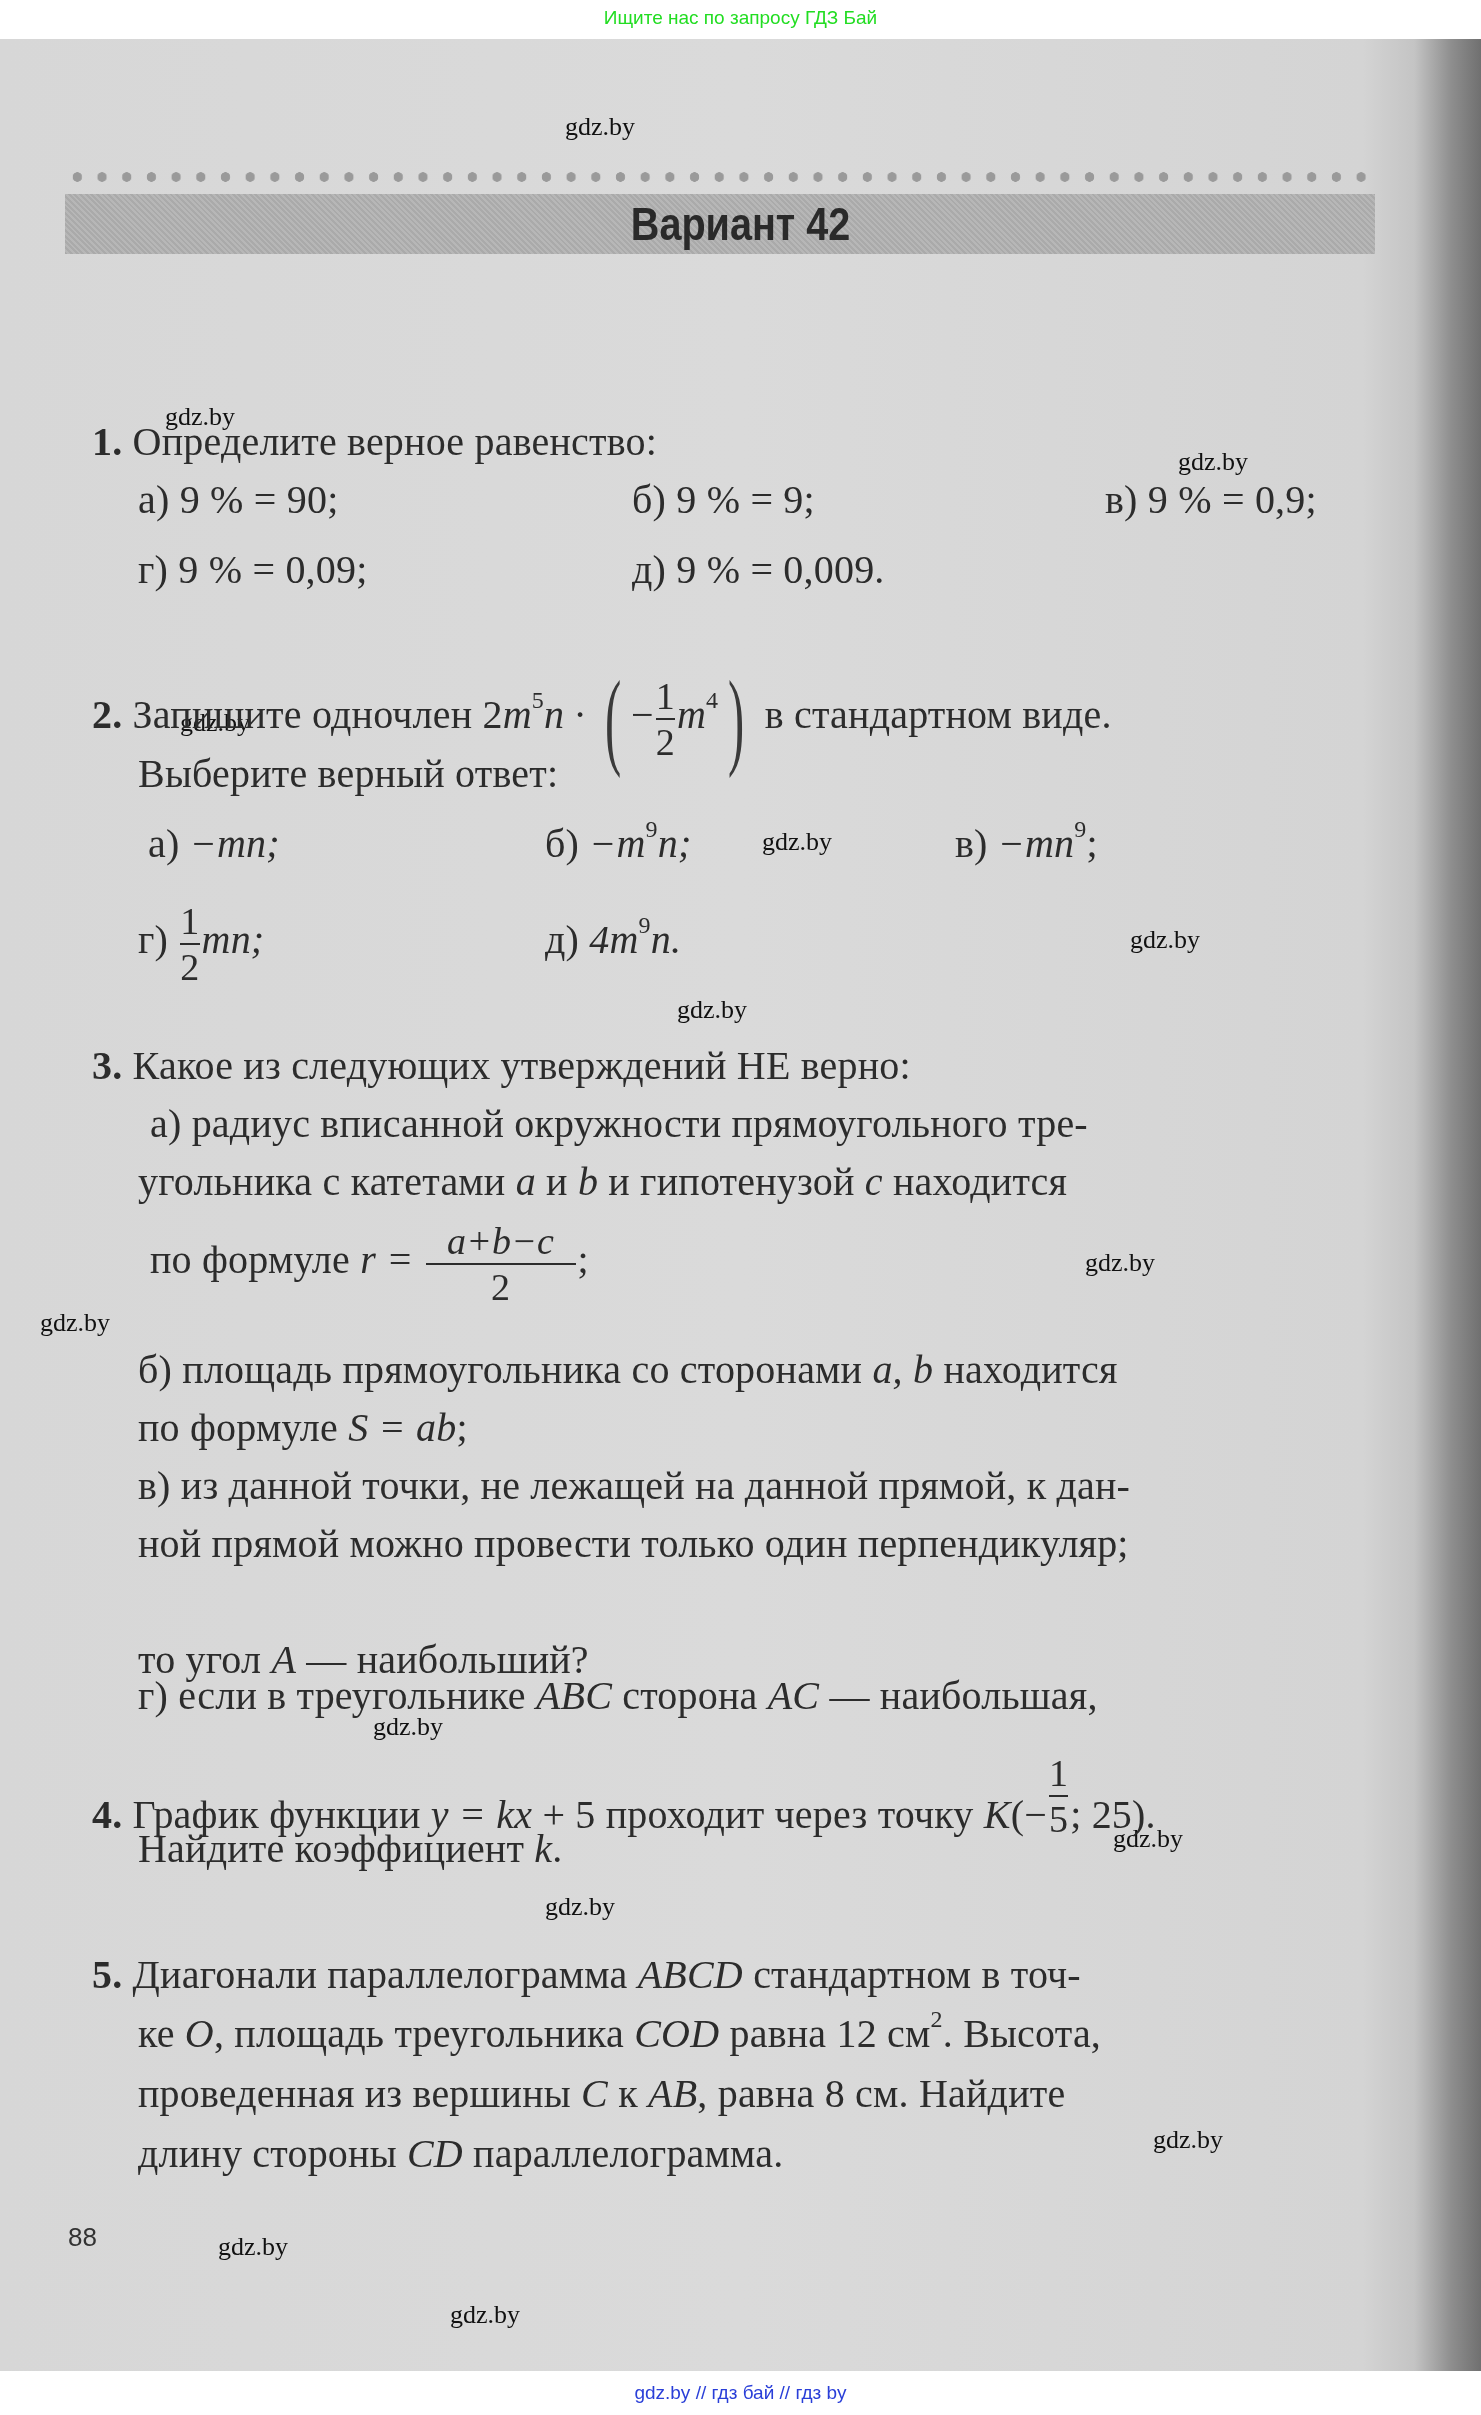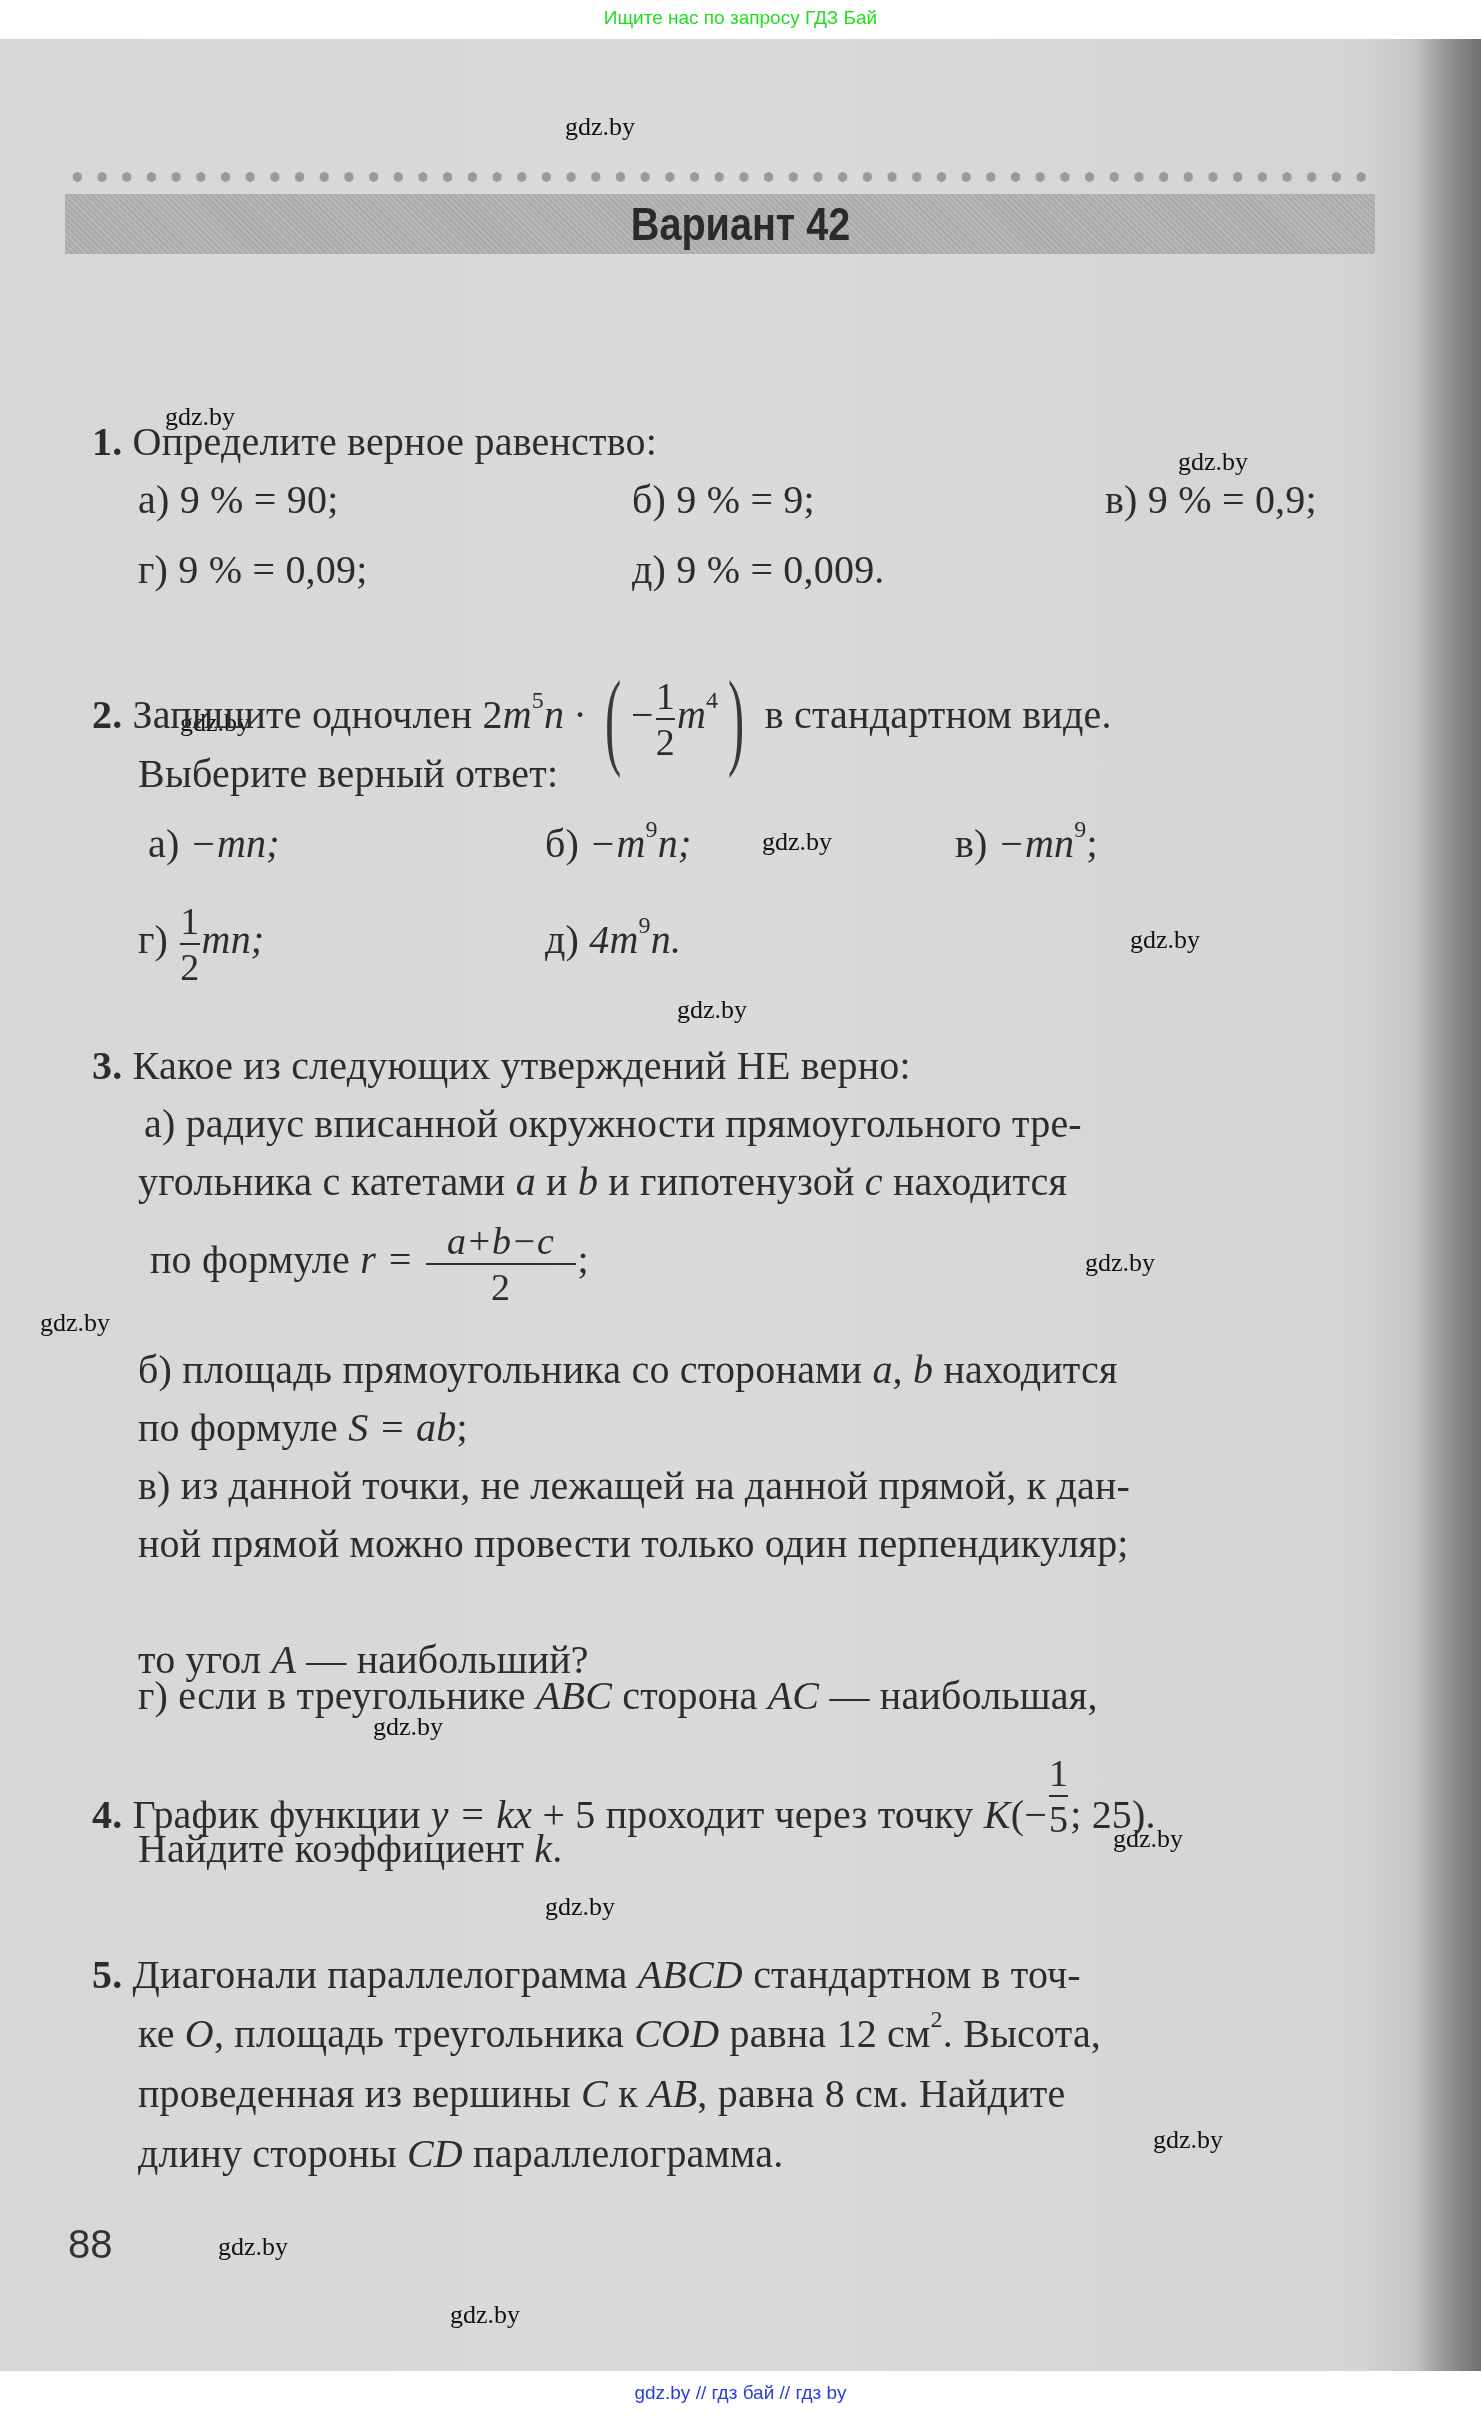--- a/index.html
+++ b/index.html
@@ -54,21 +54,21 @@
   sup { font-size: 24px; vertical-align: 20px; line-height: 0; }
   .frac {
     display: inline-block; vertical-align: middle; text-align: center;
     line-height: 40px; margin: 0 2px;
   }
   .frac .n, .frac .d { display: block; font-size: 38px; }
   .frac .bar { display: block; border-top: 2px solid #2c2c2c; margin: 2px 0; }
   .paren { font-size: 108px; font-weight: 100; vertical-align: middle; line-height: 100px; color: #3a3a3a; transform: scaleX(0.45); display: inline-block; }
   .page-num {
     position: absolute; left: 68px; top: 2222px;
-    font-family: "Liberation Sans", sans-serif; font-size: 40px; color: #333;
+    font-family: "Liberation Sans", sans-serif; font-size: 26px; color: #333;
   }
 </style>
 </head>
 <body>
 
 <div class="top-banner">Ищите нас по запросу ГДЗ Бай</div>
 
 <div class="page"></div>
 
 <div class="dots"></div>
@@ -122,21 +122,21 @@
   <span>г)</span> <span class="frac"><span class="n">1</span><span class="bar"></span><span class="d">2</span></span><i>mn;</i>
 </div>
 <div class="line" style="left:545px;top:916px">
   <span>д)</span> <i>4m</i><sup>9</sup><i>n.</i>
 </div>
 
 <div class="line" style="left:92px;top:1042px">
   <span class="num">3.</span>
   <span>Какое из следующих утверждений НЕ верно:</span>
 </div>
-<div class="line" style="left:144px;top:1100px">а) радиус вписанной окружности прямоугольного тре-</div>
+<div class="line" style="left:150px;top:1100px">а) радиус вписанной окружности прямоугольного тре-</div>
 <div class="line" style="left:138px;top:1158px">
   <span>угольника с катетами </span><i>a</i><span> и </span><i>b</i><span> и гипотенузой </span><i>c</i><span> находится</span>
 </div>
 <div class="line" style="left:150px;top:1210px;line-height:100px">
   <span>по формуле </span><i>r =</i>
   <span class="frac" style="min-width:150px"><span class="n it">a+b−c</span><span class="bar"></span><span class="d">2</span></span><span>;</span>
 </div>
 <div class="line" style="left:138px;top:1346px">
   <span>б) площадь прямоугольника со сторонами </span><i>a, b</i><span> находится</span>
 </div>

